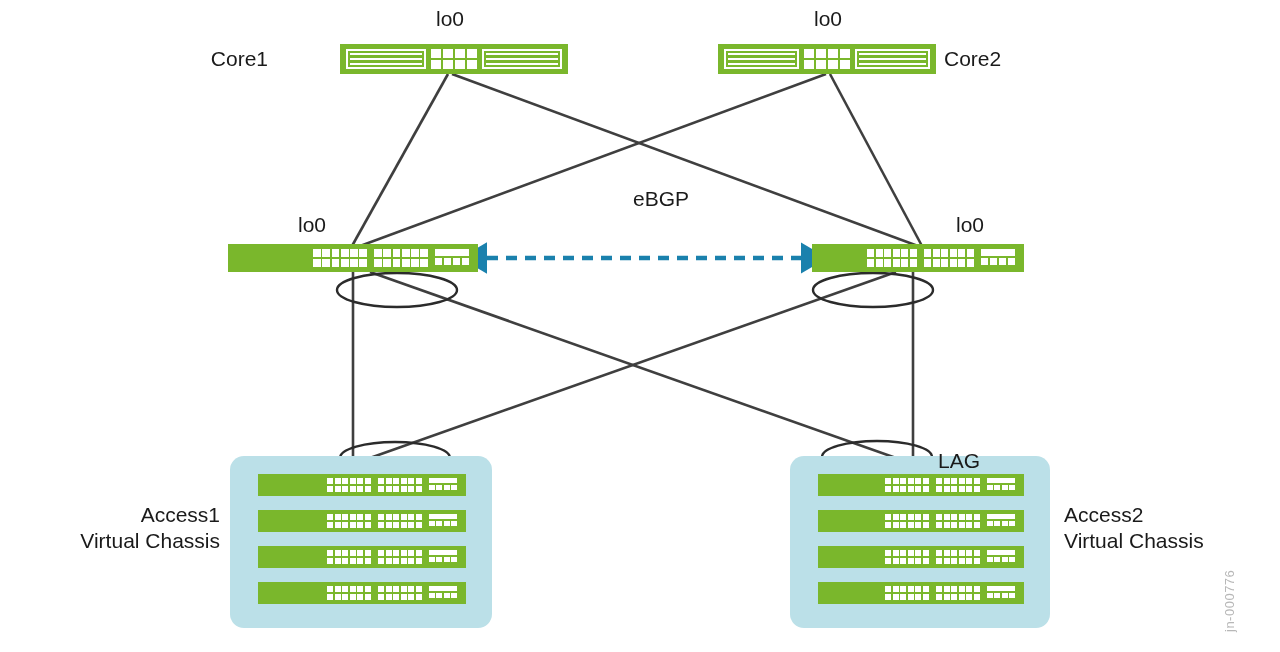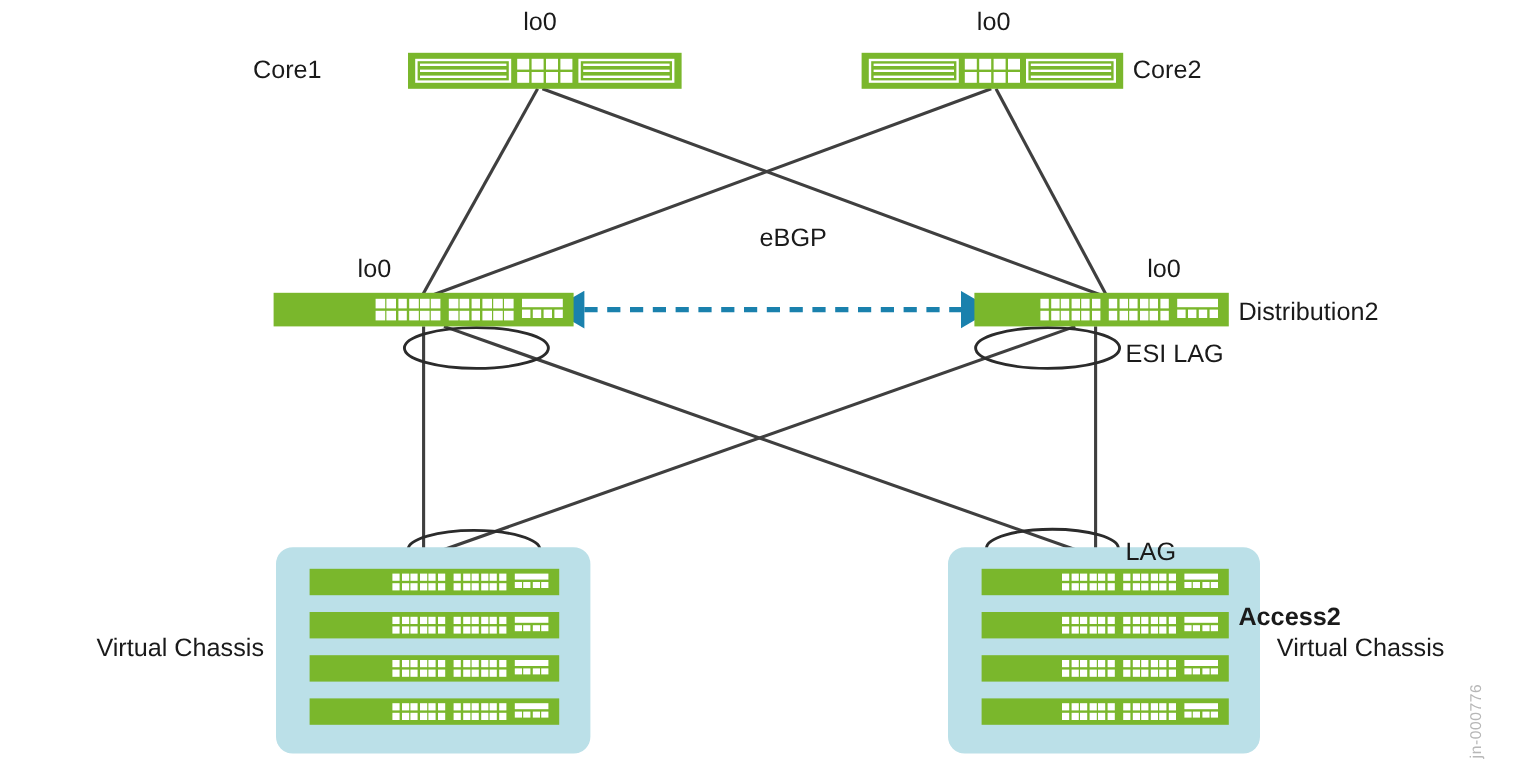--- a/index.html
+++ b/index.html
@@ -258,21 +258,20 @@
       <div class="bar" style="height:7px;"></div>
       <div class="mini" style="height:7px;">
         <span></span>
           <span></span>
           <span></span>
           <span></span>
       </div>
     </div>
   </div>
 
-  <div class="label" style="left:1032px; top:248px; width:200px;">Distribution2</div>
   <div class="label c" style="left:930px; top:212px; width:80px;">lo0</div>
 
   <div class="dev sw-dev" style="left:812px; top:244px; width:212px; height:28px;">
     <div class="ports" style="width:50px; height:18px;">
       <span></span>
         <span></span>
         <span></span>
         <span></span>
         <span></span>
         <span></span>
@@ -301,24 +300,24 @@
       <div class="bar" style="height:7px;"></div>
       <div class="mini" style="height:7px;">
         <span></span>
           <span></span>
           <span></span>
           <span></span>
       </div>
     </div>
   </div>
 
-  <div class="label" style="left:938px; top:283px; width:160px;">ESI LAG</div>
 
   <div class="chassis" style="left:230px; top:456px; width:262px; height:172px;"></div>
 
+  <div class="label r" style="left:30px; top:502px; width:190px;">Access1</div>
   <div class="label r" style="left:10px; top:528px; width:210px;">Virtual Chassis</div>
 
   <div class="dev sw-dev" style="left:258px; top:474px; width:208px; height:22px;">
     <div class="ports" style="width:44px; height:14px;">
       <span></span>
         <span></span>
         <span></span>
         <span></span>
         <span></span>
         <span></span>
@@ -469,21 +468,21 @@
         <span></span>
           <span></span>
           <span></span>
           <span></span>
       </div>
     </div>
   </div>
 
   <div class="chassis" style="left:790px; top:456px; width:260px; height:172px;"></div>
 
-  <div class="label" style="left:1032px; top:502px; width:200px;font-weight:bold;">Access2</div>
+  <div class="label" style="left:1064px; top:502px; width:200px;">Access2</div>
   <div class="label" style="left:1064px; top:528px; width:220px;">Virtual Chassis</div>
 
   <div class="dev sw-dev" style="left:818px; top:474px; width:206px; height:22px;">
     <div class="ports" style="width:44px; height:14px;">
       <span></span>
         <span></span>
         <span></span>
         <span></span>
         <span></span>
         <span></span>

